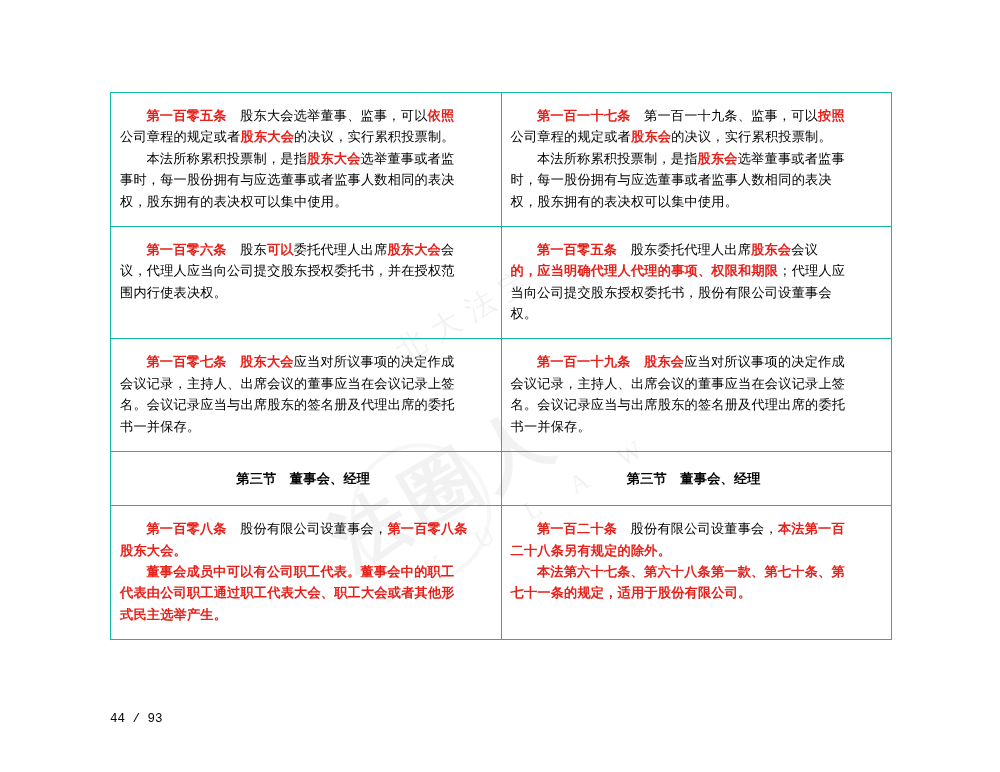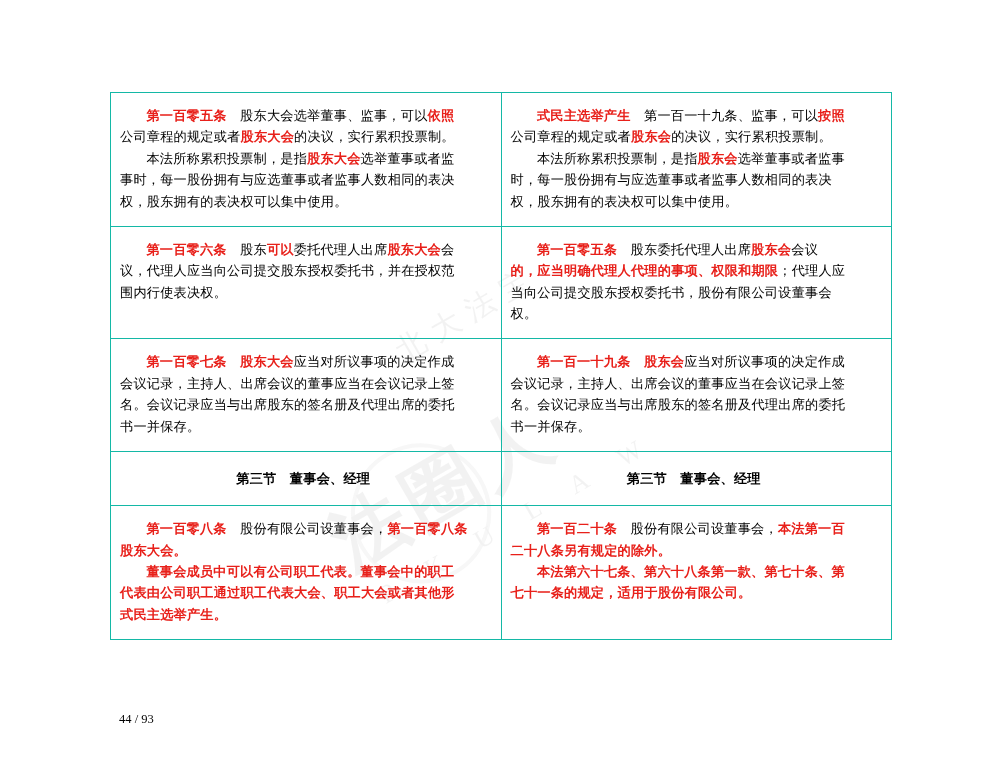--- a/index.html
+++ b/index.html
@@ -57,23 +57,22 @@
   }
   .section-row td {
     padding-top: 16px;
     padding-bottom: 16px;
   }
   .footer {
     position: absolute;
     left: 110px;
     top: 712px;
     font-size: 12.5px;
-    font-family: Liberation Serif, serif;
+    font-family: Liberation Mono, monospace;
     color: #000000;
-    margin-left: 9px;
   }
   
   .watermark {
     position: absolute;
     left: 290px;
     top: 250px;
     width: 420px;
     height: 320px;
     pointer-events: none;
     opacity: 0.17;
@@ -132,21 +131,21 @@
     <tbody>
         <tr>
           <td>
             <div class="para indent"><span class="red bold">第一百零五条</span><span>　股东大会</span><span>选举董事、监事，可以</span><span class="red bold">依照</span></div>
             <div class="para"><span>公司章程的规定或者</span><span class="red bold">股东大会</span><span>的决议，实行累积投票制。</span></div>
             <div class="para indent"><span>本法所称累积投票制，是指</span><span class="red bold">股东大会</span><span>选举董事或者监</span></div>
             <div class="para"><span>事时，每一股份拥有与应选董事或者监事人数相同的表决</span></div>
             <div class="para"><span>权，股东拥有的表决权可以集中使用。</span></div>
           </td>
           <td>
-            <div class="para indent"><span class="red bold">式民主选举产生</span><span>　第一百一十九条、监事，可以</span><span class="red bold">按照</span></div>
+            <div class="para indent"><span class="red bold">第一百一十七条</span><span>　第一百一十九条、监事，可以</span><span class="red bold">按照</span></div>
             <div class="para"><span>公司章程的规定或者</span><span class="red bold">股东会</span><span>的决议，实行累积投票制。</span></div>
             <div class="para indent"><span>本法所称累积投票制，是指</span><span class="red bold">股东会</span><span>选举董事或者监事</span></div>
             <div class="para"><span>时，每一股份拥有与应选董事或者监事人数相同的表决</span></div>
             <div class="para"><span>权，股东拥有的表决权可以集中使用。</span></div>
           </td>
         </tr>
         <tr>
           <td>
             <div class="para indent"><span class="red bold">第一百零六条</span><span>　股东</span><span class="red bold">可以</span><span>委托代理人出席</span><span class="red bold">股东大会</span><span>会</span></div>
             <div class="para"><span>议，代理人应当向公司提交股东授权委托书，并在授权范</span></div>

